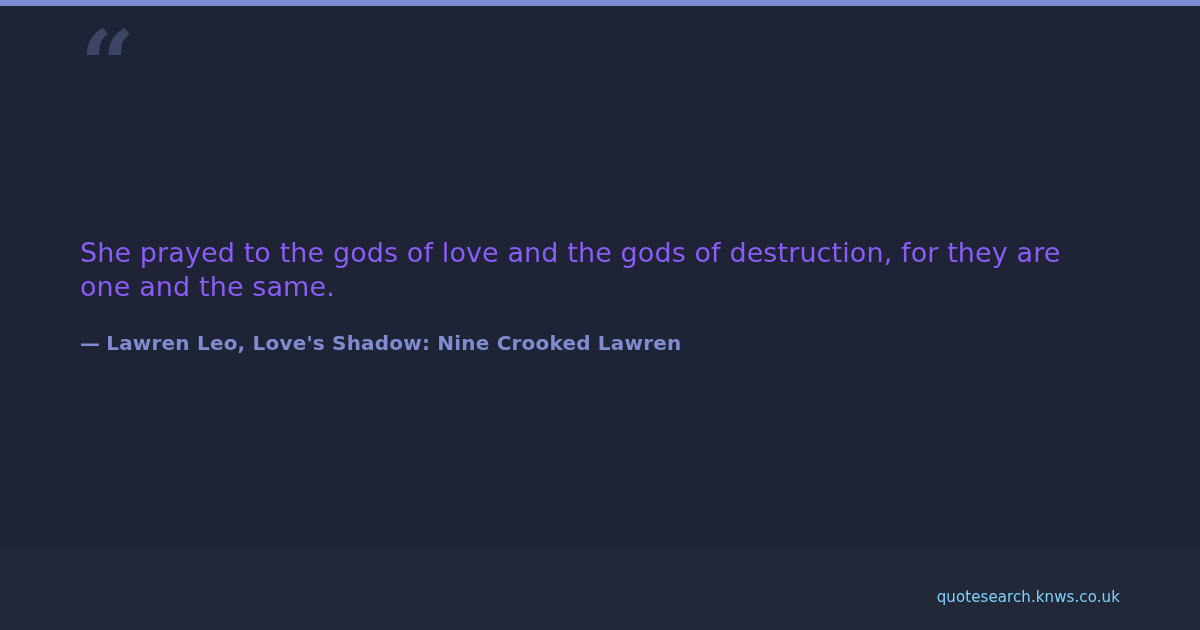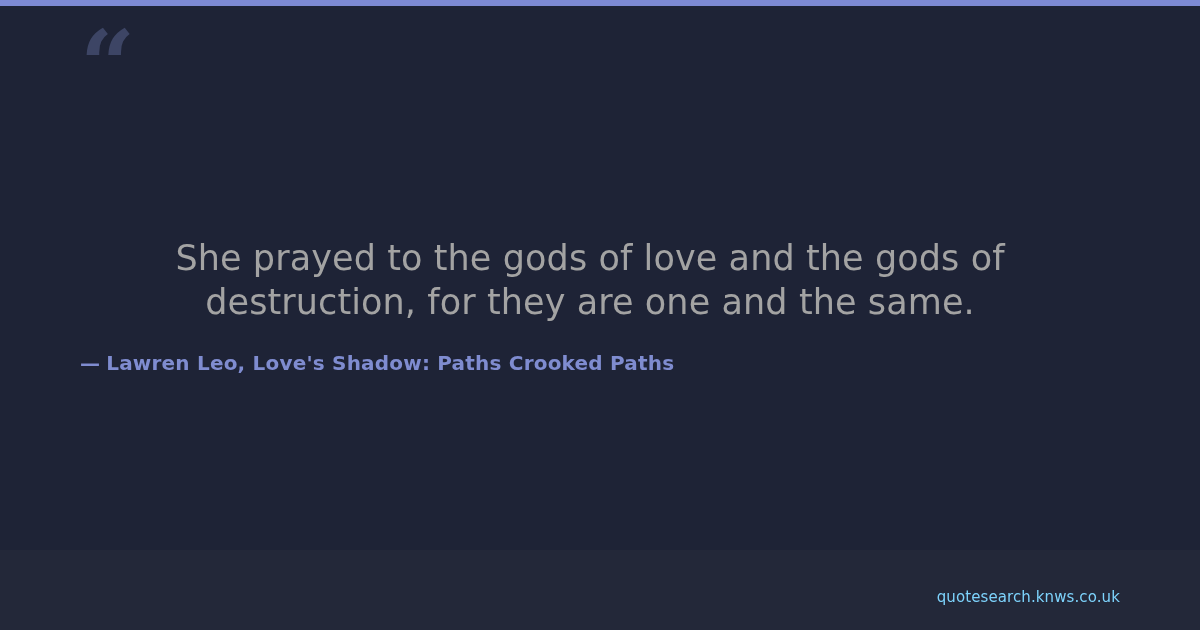--- a/index.html
+++ b/index.html
@@ -53,26 +53,25 @@
   
   .quote-block {
     position: absolute;
     left: 80px;
     top: 236px;
     width: 1020px;
   }
 
   .quote-text {
     margin: 0;
-    color: #a3a3a3;
-    font-size: 35px;
+    color: #8b5cf6;
+    font-size: 27px;
     font-weight: 400;
     line-height: 1.26;
     letter-spacing: 0.1px;
-    text-align: center;
   }
 
   .attribution {
     margin: 0;
     padding-top: 26px;
     color: #7f8cd0;
     font-size: 20px;
     font-weight: 700;
     line-height: 1.3;
     letter-spacing: 0.2px;
@@ -109,21 +108,21 @@
 <div class="card">
 
   <div class="accent-bar"></div>
 
   <div class="quote-mark">“</div>
 
   <div class="quote-block">
     <p class="quote-text">She prayed to the gods of love and the gods of destruction, for they are one and the same.</p>
 
     <p class="attribution">
-      <span class="dash">—</span><span>Lawren Leo, Love's Shadow: Paths Crooked Paths</span>
+      <span class="dash">—</span><span>Lawren Leo, Love's Shadow: Nine Crooked Lawren</span>
     </p>
   </div>
 
   <div class="footer-band"></div>
 
   <div class="source">quotesearch.knws.co.uk</div>
 
 </div>
 
 </body></html>

